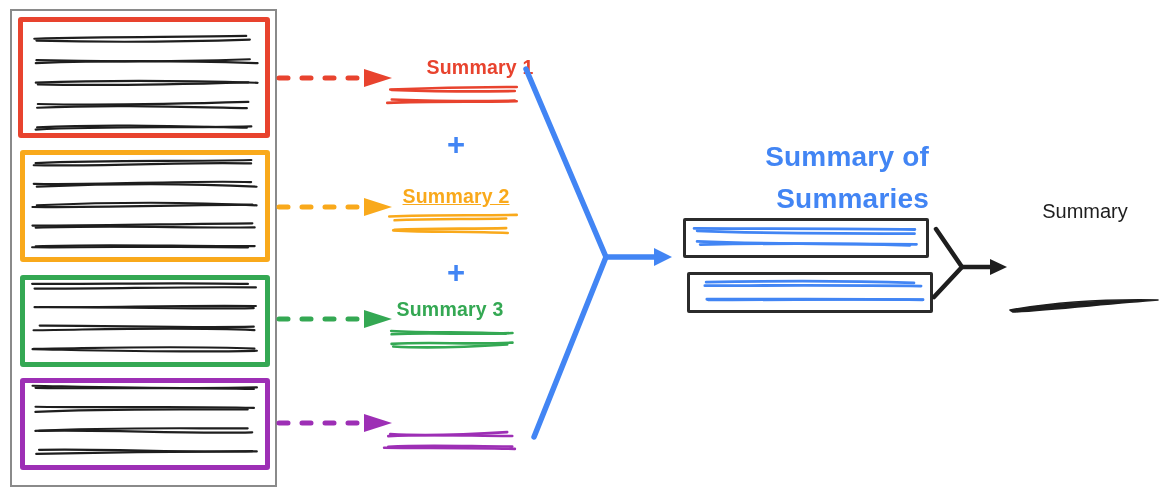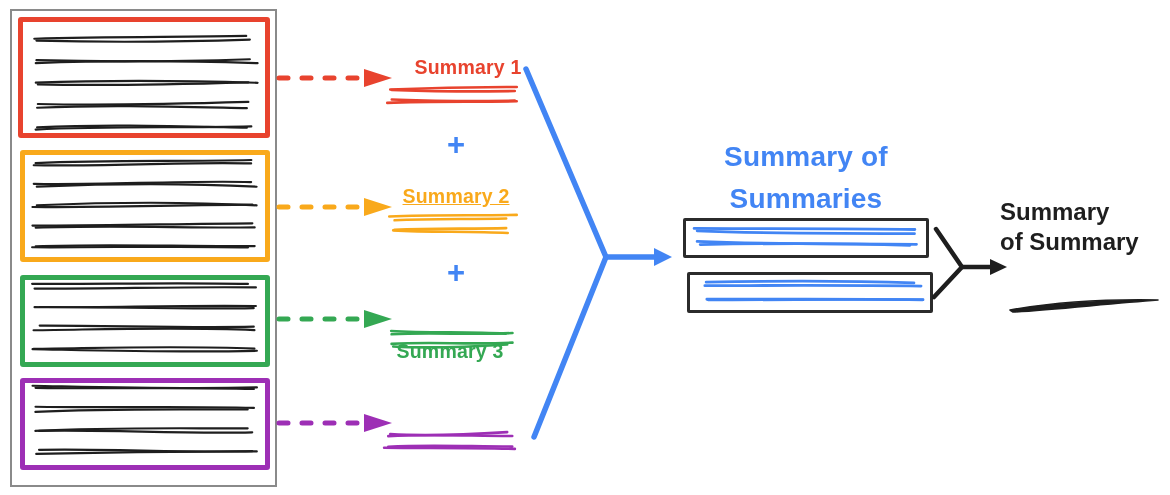--- a/index.html
+++ b/index.html
@@ -11,38 +11,38 @@
   
   .outer-box{position:absolute;left:10px;top:9px;width:267px;height:478px;
     border:2px solid var(--container_border);box-sizing:border-box;background:transparent;}
   .doc-box{position:absolute;box-sizing:border-box;border:5px solid #000;border-radius:3px;background:transparent;}
   .doc-1{left:18px;top:17px;width:252px;height:121px;border-color:var(--red);}
   .doc-2{left:20px;top:150px;width:250px;height:112px;border-color:var(--orange);}
   .doc-3{left:20px;top:275px;width:250px;height:92px;border-color:var(--green);}
   .doc-4{left:20px;top:378px;width:250px;height:92px;border-color:var(--purple);}
   
   .sum-label{position:absolute;transform:translateX(-50%);font-size:19.5px;font-weight:600;white-space:nowrap;letter-spacing:.2px;}
-  .s1{left:468px;top:56px;color:var(--red);}
+  .s1{left:480px;top:56px;color:var(--red);}
   .s2{left:456px;top:185px;color:var(--orange);text-decoration:underline;}
-  .s3{left:450px;top:298px;color:var(--green);margin-top:42px;}
+  .s3{left:450px;top:298px;color:var(--green);}
   .s4{left:456px;top:404px;color:var(--purple);}
   .plus{position:absolute;transform:translate(-50%,-50%);color:var(--blue);
     font-size:31px;font-weight:700;line-height:1;}
   .p1{left:456px;top:144px;}
   .p2{left:456px;top:272px;}
   
-  .sos-title{position:absolute;left:683px;top:136px;width:246px;text-align:center;
+  .sos-title{position:absolute;left:683px;top:136px;width:246px;text-align:right;
     color:var(--blue);font-size:28px;font-weight:700;line-height:42px;letter-spacing:.2px;}
   .sos-title span{display:block;}
   .sos-box{position:absolute;box-sizing:border-box;border:3px solid var(--box_border);border-radius:2px;background:transparent;}
   .sos-box-1{left:683px;top:218px;width:246px;height:40px;}
   .sos-box-2{left:687px;top:272px;width:246px;height:41px;}
   
-  .final-label{position:absolute;left:1000px;top:197px;width:170px;
-    color:var(--ink);font-size:24px;font-weight:700;line-height:29.5px;}
+  .final-label{position:absolute;left:1000px;top:197px;width:170px;text-align:center;
+    color:var(--ink);font-size:20px;font-weight:400;line-height:29.5px;}
   .final-label span{display:block;white-space:nowrap;}
 </style>
 </head>
 <body>
 
 <div class="canvas">
 
   <div class="outer-box"></div>
   <div class="doc-box doc-1"></div>
   <div class="doc-box doc-2"></div>
@@ -57,21 +57,20 @@
 
   <div class="sos-title">
     <span>Summary of</span>
     <span>Summaries</span>
   </div>
   <div class="sos-box sos-box-1"></div>
   <div class="sos-box sos-box-2"></div>
 
   <div class="final-label">
     <span>Summary</span>
-    <span>of Summary</span>
   </div>
 
   <svg class="strokes" width="1170" height="495" viewBox="0 0 1170 495">
       <g>
         <path d="M34.32905498857144,38.76034266380593 C104.24954248258472,36.26970371689822 174.170029976598,37.24613278418255 246.20932012194498,35.95950946250814" stroke="#1E1E1E" stroke-width="2.2" fill="none" stroke-linecap="round"></path>
         <path d="M36.440945673472015,40.61504695906769 C106.86156826439925,42.46611604634381 177.2821908553265,42.02454255814373 249.83677170658484,39.640043220209186" stroke="#1E1E1E" stroke-width="2.2" fill="none" stroke-linecap="round"></path>
       </g>
       <g>
         <path d="M36.440945673472015,60.21504695906769 C106.86156826439925,62.06611604634381 177.2821908553265,61.62454255814373 249.83677170658484,59.24004322020919" stroke="#1E1E1E" stroke-width="2.2" fill="none" stroke-linecap="round"></path>
         <path d="M35.792625209491234,63.091209051673644 C108.97292394610763,60.22742795090307 182.15322268272402,60.7839805477939 257.5511062295409,63.179325478227106" stroke="#1E1E1E" stroke-width="2.2" fill="none" stroke-linecap="round"></path>

